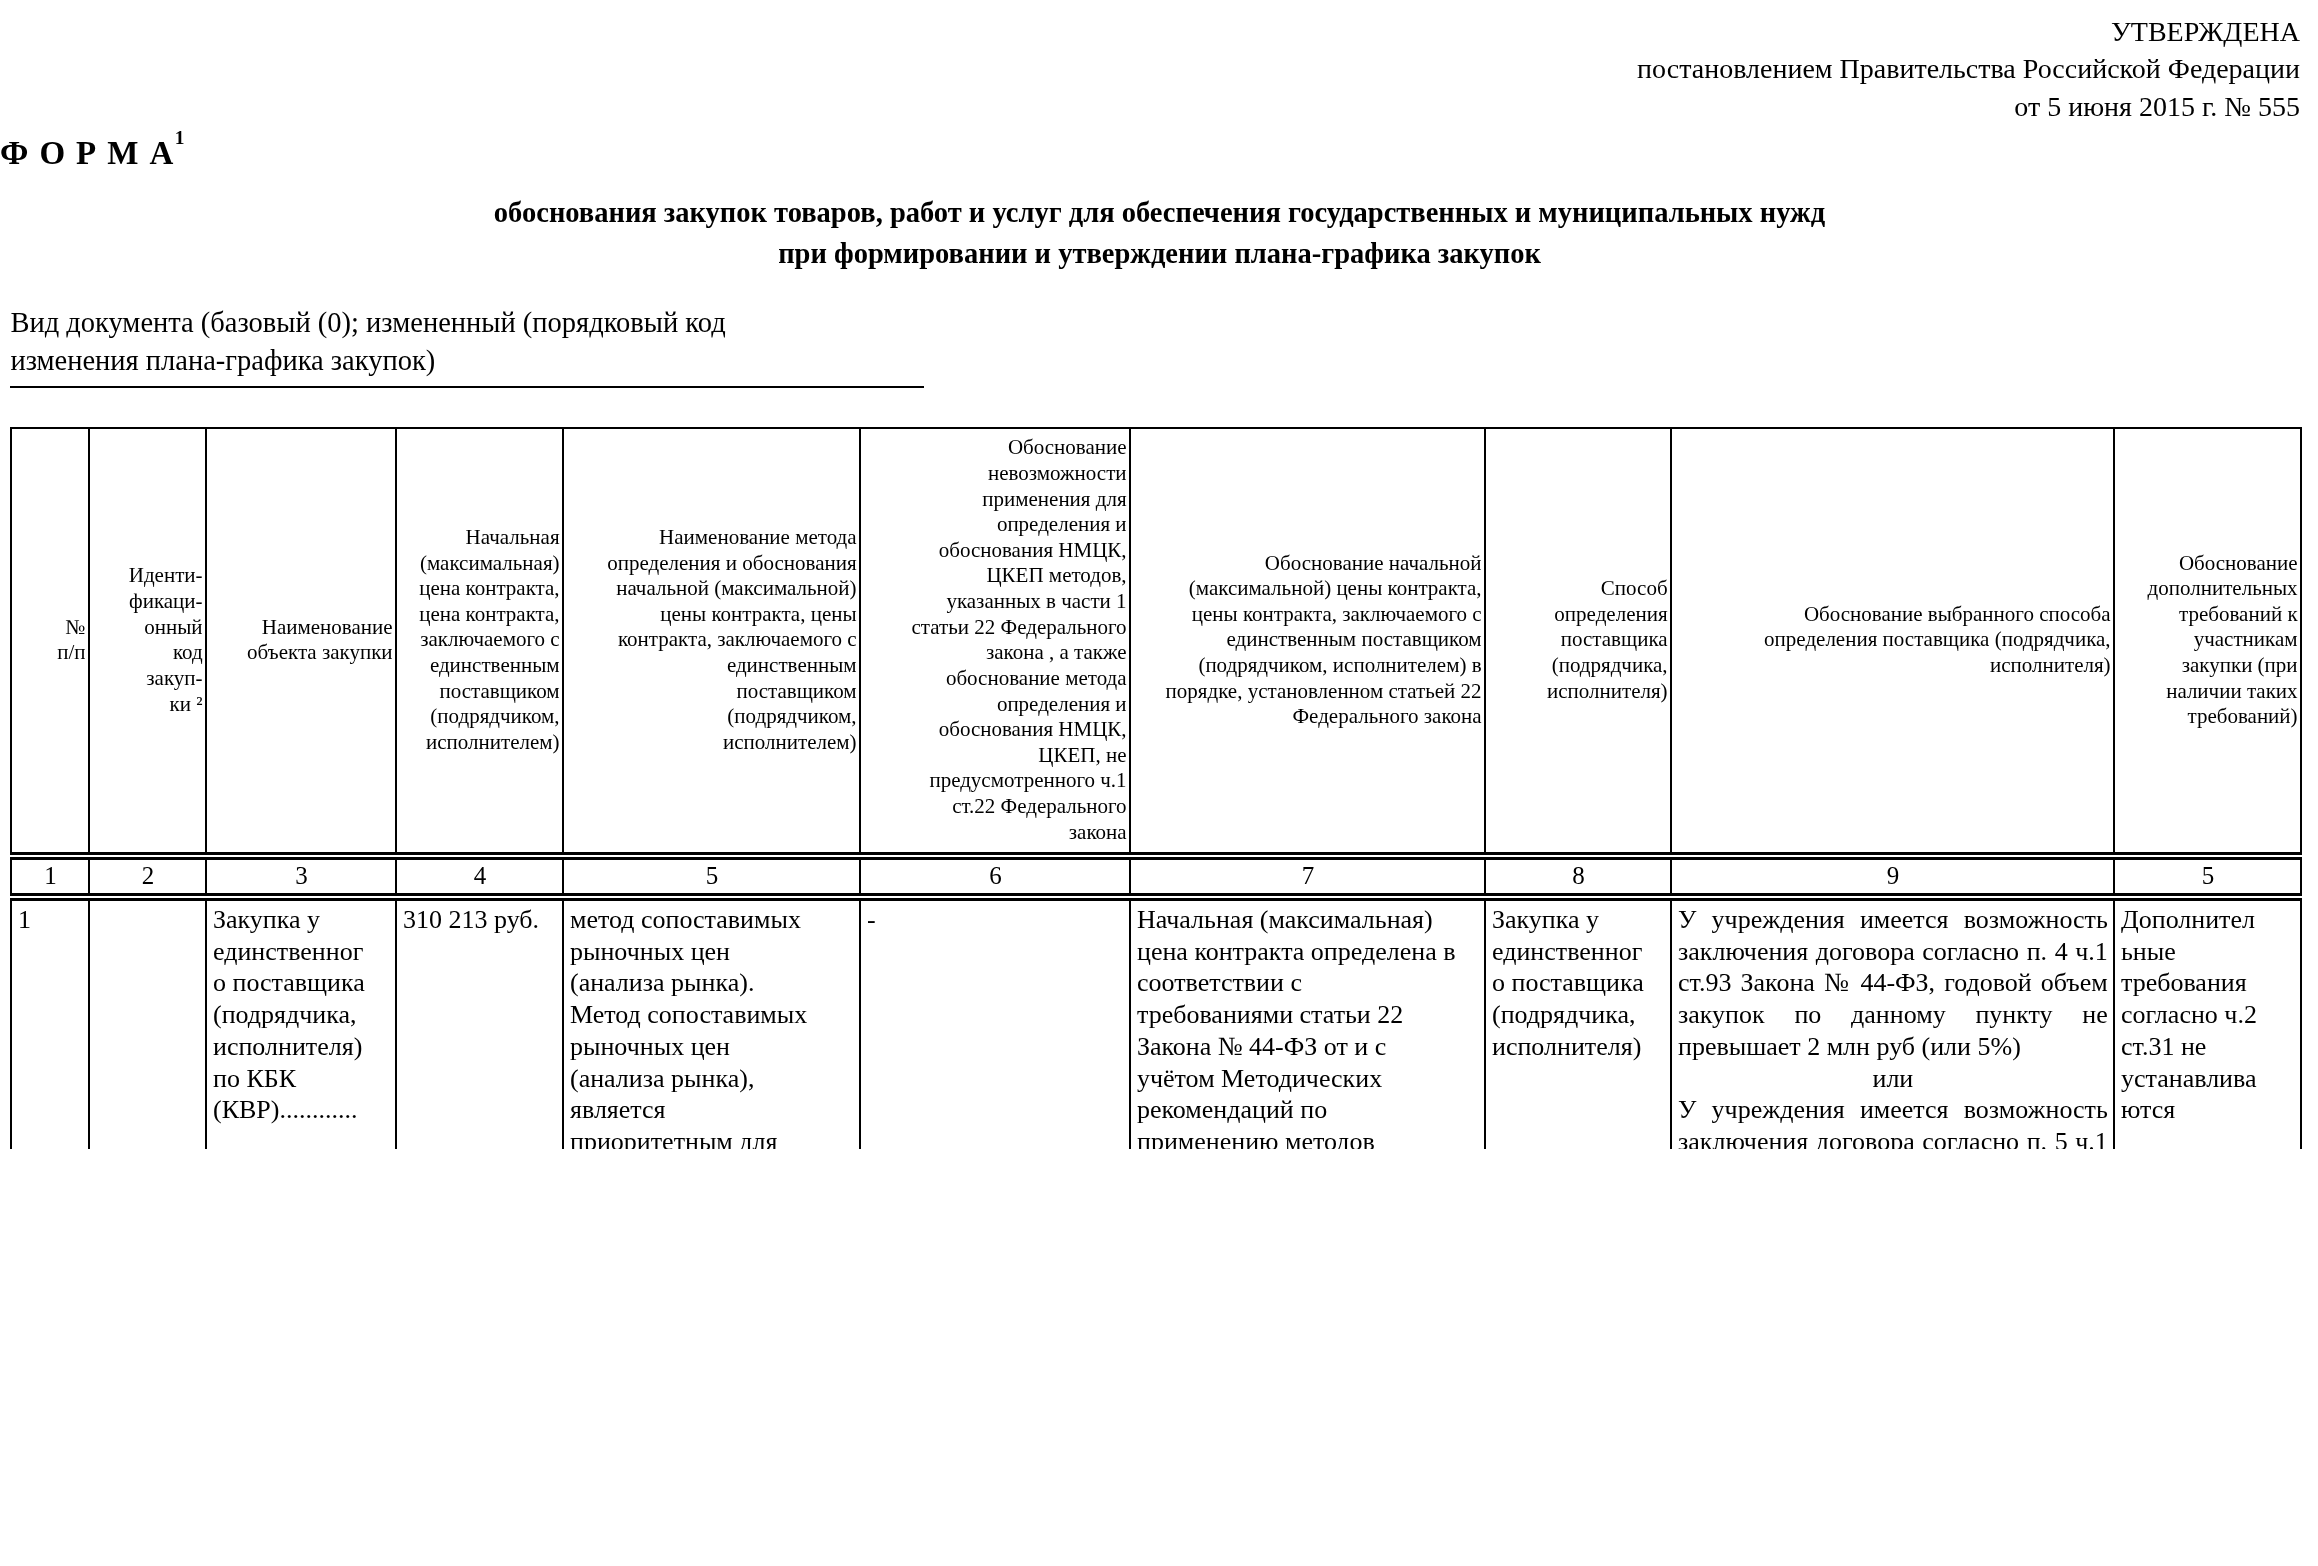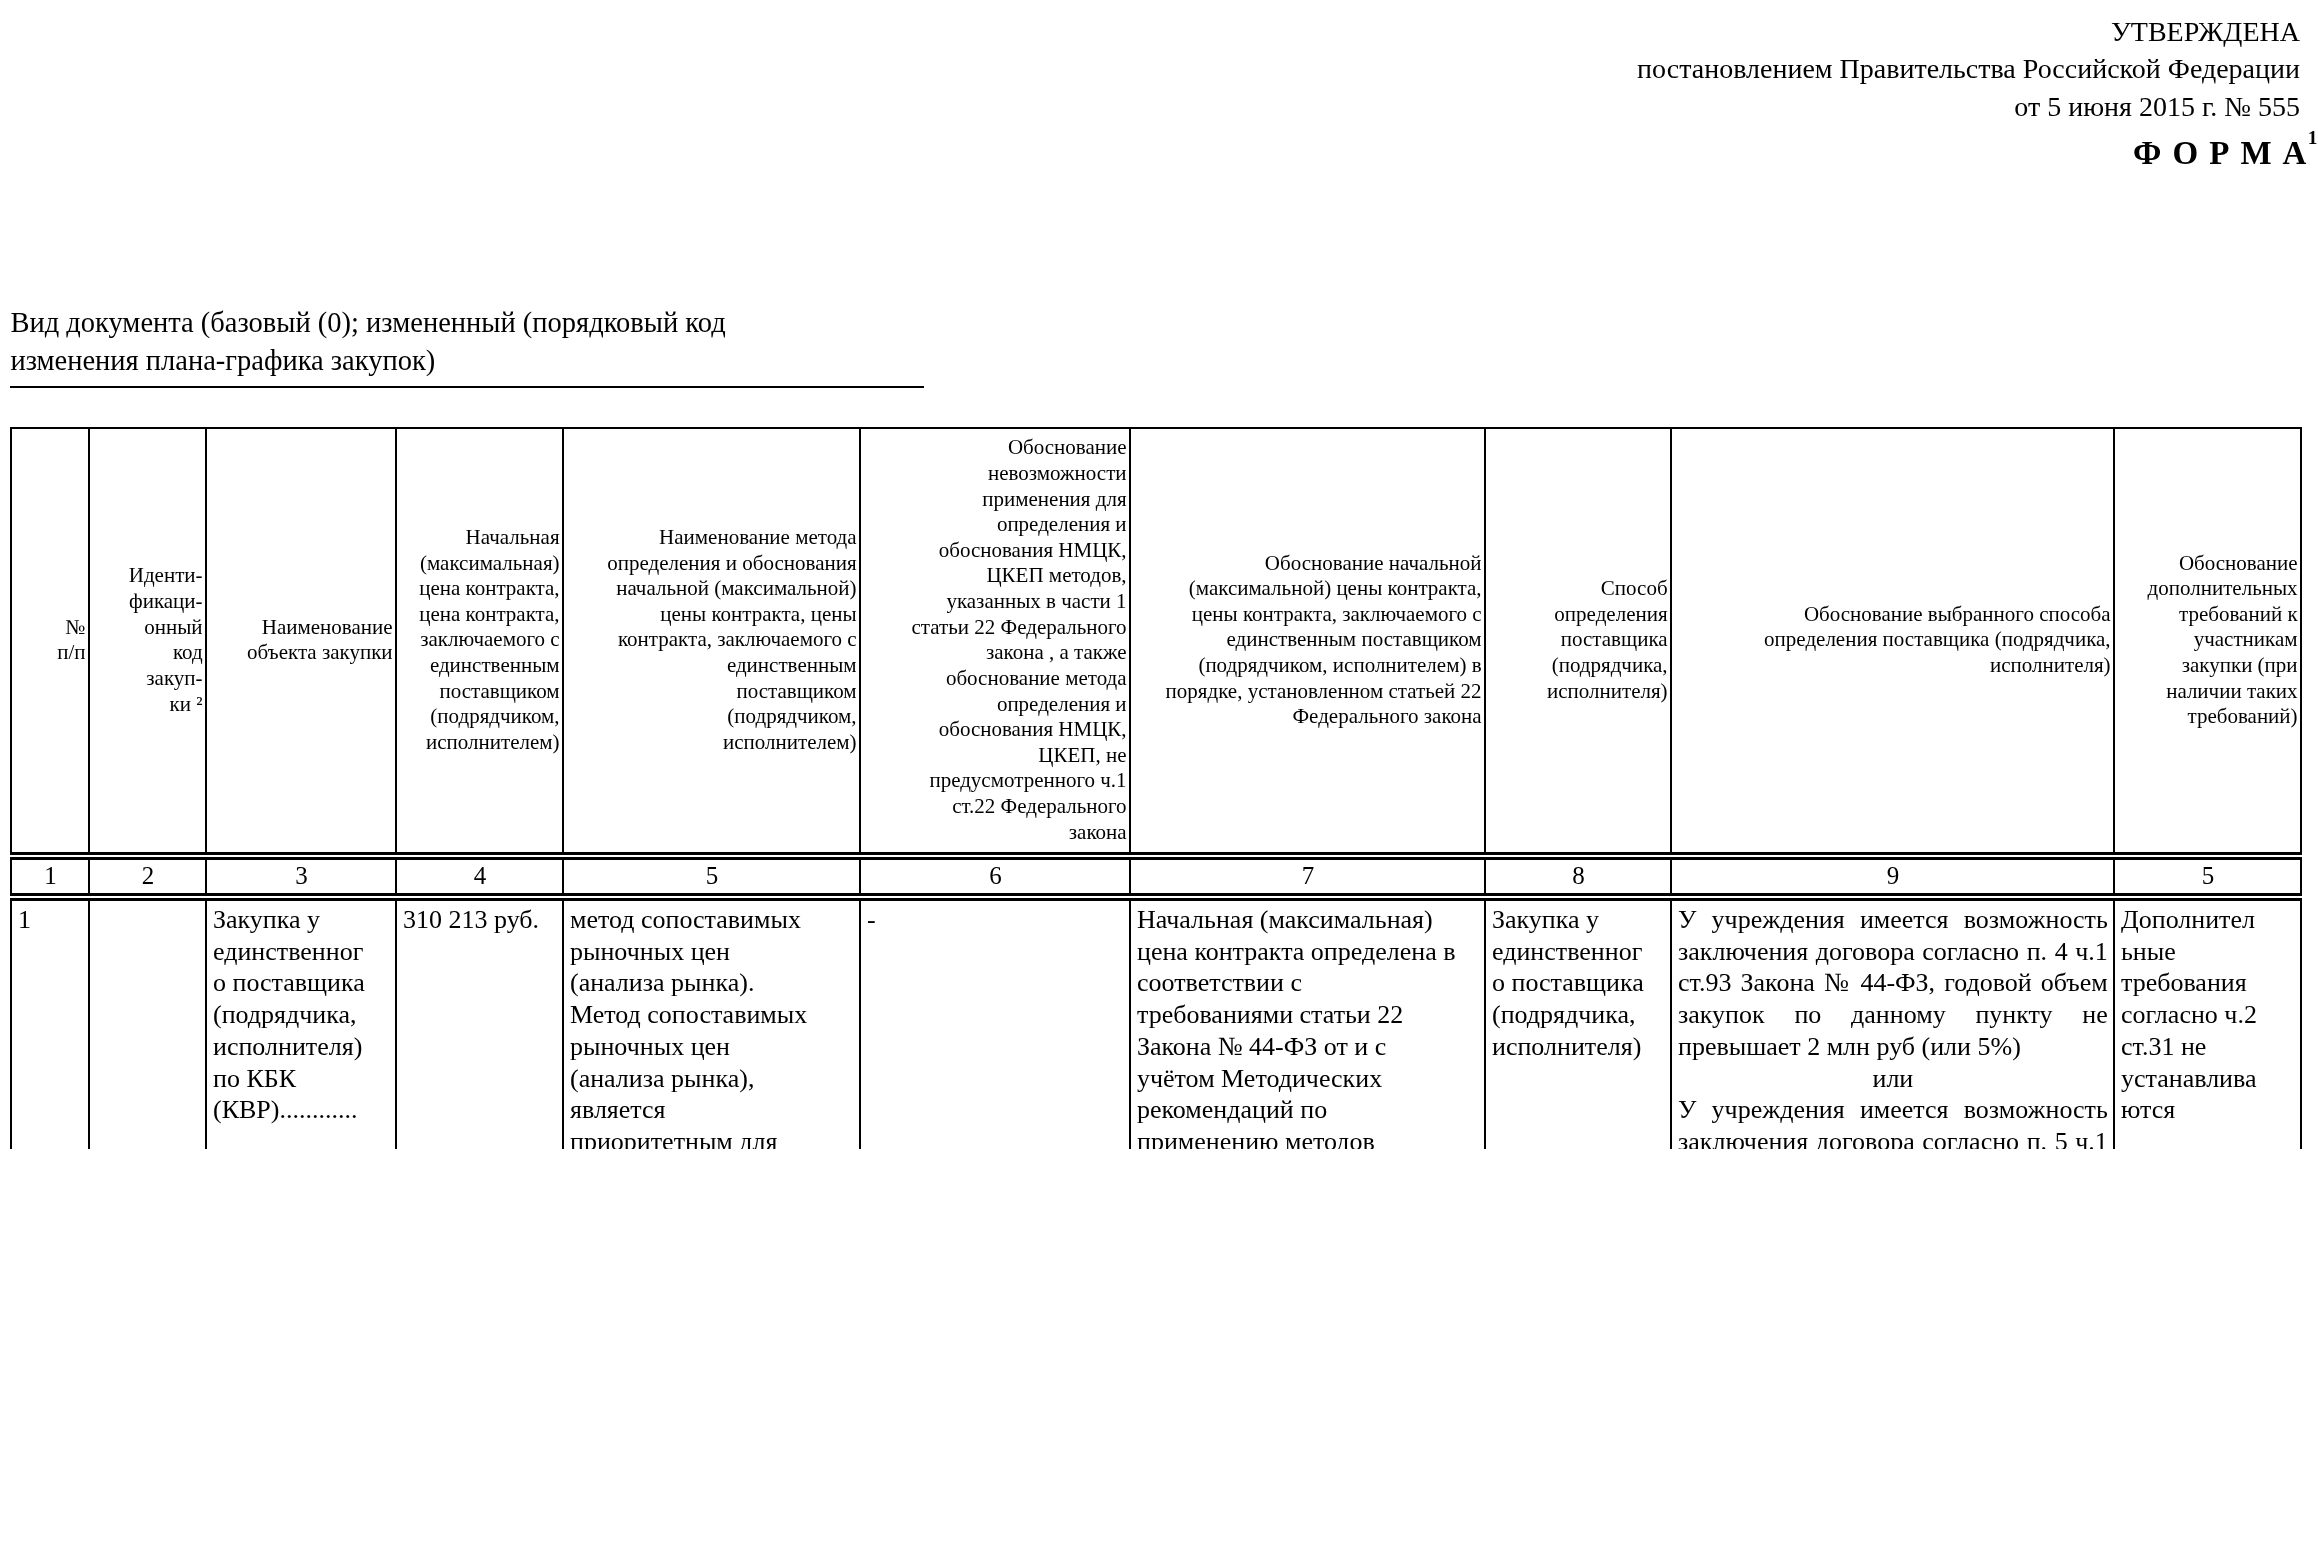--- a/index.html
+++ b/index.html
@@ -21,21 +21,21 @@
     font-size:28px;
     line-height:1.35;
     white-space:nowrap;
   }
   
   .form-title{
     position:absolute;
     top:127px;
     left:0;
     width:100%;
-    text-align:right;
+    text-align:left;
     font-size:33px;
     font-weight:bold;
     letter-spacing:1.4px;
   }
   .form-title sup{font-size:19.5px;vertical-align:19.5px;font-weight:bold;}
   .subtitle{
     position:absolute;
     top:192px;
     left:0;
     width:100%;
@@ -124,20 +124,24 @@
 <div class="page">
 
   <div class="approved">
     <div>УТВЕРЖДЕНА</div>
     <div>постановлением Правительства Российской Федерации</div>
     <div>от 5 июня 2015 г. № 555</div>
   </div>
 
   <div class="form-title"><span>Ф О Р М А</span><sup>1</sup></div>
 
+  <div class="subtitle">
+    <div>обоснования закупок товаров, работ и услуг для обеспечения государственных и муниципальных нужд</div>
+    <div>при формировании и утверждении плана-графика закупок</div>
+  </div>
 
   <div class="doc-type">Вид документа (базовый (0); измененный (порядковый код
 изменения плана-графика закупок)</div>
 
 
   <table class="main-table">
     <colgroup>
       <col style="width:78px">
         <col style="width:117px">
         <col style="width:190px">

